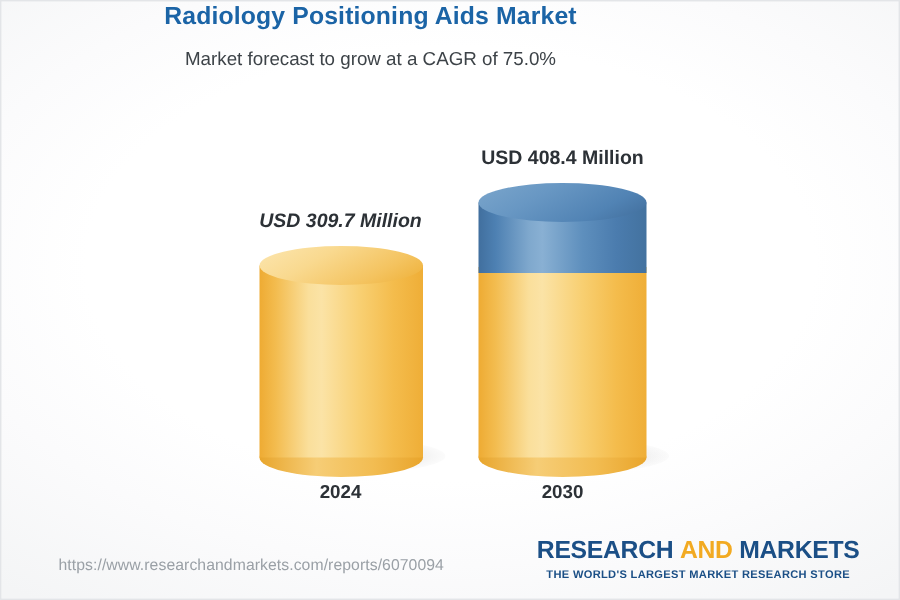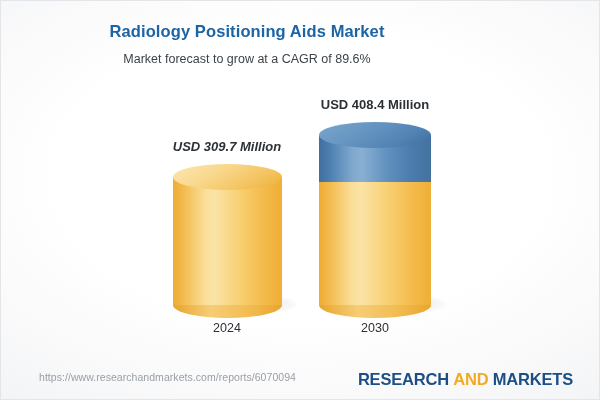--- a/index.html
+++ b/index.html
@@ -26,21 +26,20 @@
     border: 1px solid #e3e5e8;
     overflow: hidden;
   }
 
   
   .header {
     position: absolute;
     top: 0; left: 0;
     width: 492px;
     text-align: center;
-    padding-top: 20px;
   }
 
   .chart-title {
     font-size: 16.5px;
     font-weight: bold;
     color: #1b64a6;
     letter-spacing: 0.1px;
     line-height: 20px;
   }
 
@@ -70,21 +69,21 @@
     font-weight: bold;
     color: #2c3136;
     white-space: nowrap;
   }
 
   .cat-label {
     position: absolute;
     width: 220px;
     text-align: center;
     font-size: 12.5px;
-    font-weight: normal;
+    font-weight: bold;
     color: #2c3136;
   }
 
   
   .cyl { position: absolute; }
 
   .cyl-body { position: absolute; left: 0; width: 100%; }
 
   .cyl-body.yellow {
     background: linear-gradient(to right,
@@ -196,21 +195,21 @@
     white-space: nowrap;
   }
 </style>
 </head>
 <body>
 
 <div id="infographic">
 
   <div class="header">
     <div class="chart-title">Radiology Positioning Aids Market</div>
-    <div class="chart-subtitle">Market forecast to grow at a CAGR of 89.6%</div>
+    <div class="chart-subtitle">Market forecast to grow at a CAGR of 75.0%</div>
   </div>
 
   <div class="plot">
 
     <div class="bar-group">
 
       <div class="value-label" style="left:116px; top:138px;font-style:italic;">USD 309.7 Million</div>
 
       <div class="cyl">
         <div class="cyl-shadow" style="left:178px; top:292px; width:118px; height:22px;"></div>
@@ -247,17 +246,18 @@
   </div>
 
   <div class="footer">
 
     <div class="source-url">https://www.researchandmarkets.com/reports/6070094</div>
 
     <div class="logo">
       <div class="logo-word">
         <span class="w-research">RESEARCH</span><span>&nbsp;</span><span class="w-and">AND</span><span>&nbsp;</span><span class="w-markets">MARKETS</span>
       </div>
+      <div class="logo-tagline">THE WORLD'S LARGEST MARKET RESEARCH STORE</div>
     </div>
 
   </div>
 
 </div>
 
 </body></html>

